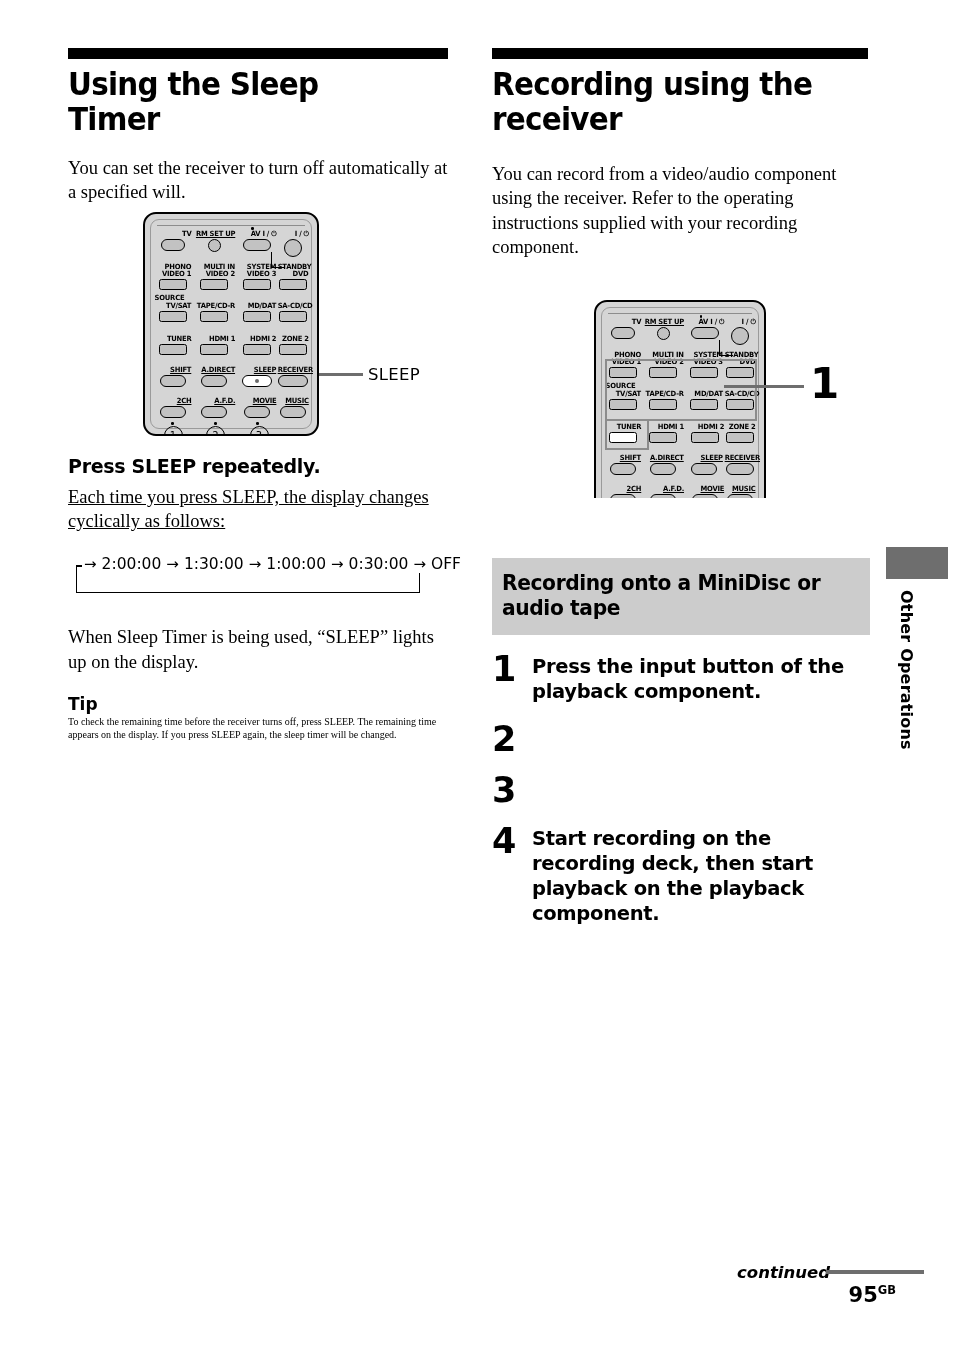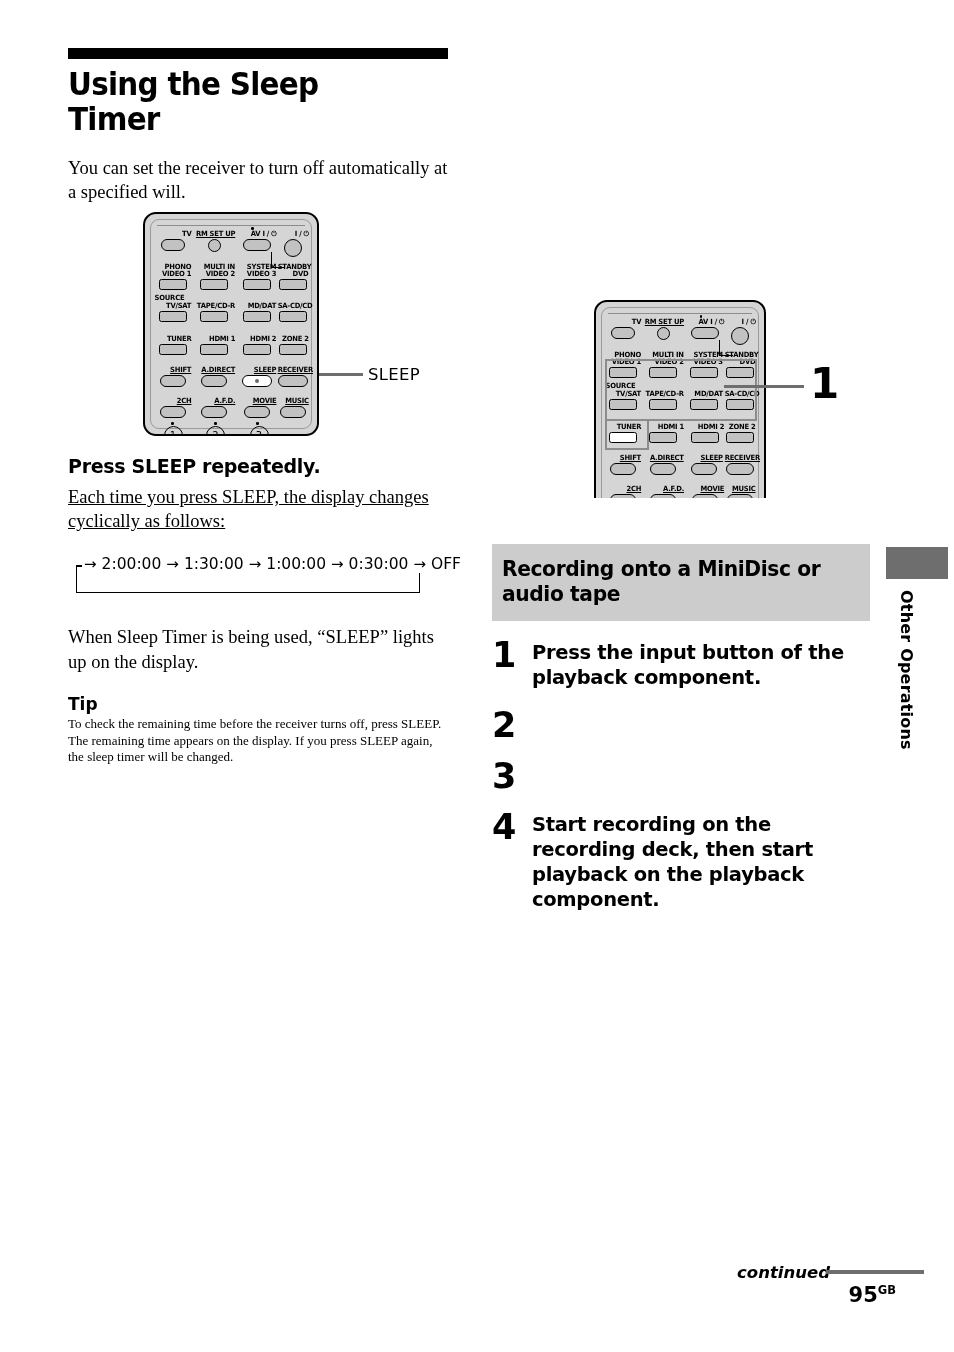--- a/index.html
+++ b/index.html
@@ -48,21 +48,21 @@
     margin:0 0 6px 0;
     letter-spacing:-0.3px;
   }
   h3.tip {
     font-family:"DejaVu Sans", sans-serif;
     font-weight:bold;
     font-size:17px;
     margin:20px 0 2px 0;
   }
   p.small {
-    font-size:13px;
+    font-size:10px;
     line-height:1.28;
     margin:0;
   }
 
   
   .band {
     background:#cccccc;
     padding:12px 10px 14px 10px;
     margin-top:26px;
   }
@@ -449,20 +449,25 @@
         <span class="cycle-val">OFF</span>
       </div>
     </div>
 
     <p class="body" style="margin-top:22px;">When Sleep Timer is being used, “SLEEP” lights up on the display.</p>
 
     <h3 class="tip">Tip</h3>
     <p class="small">To check the remaining time before the receiver turns off, press SLEEP. The remaining time appears on the display. If you press SLEEP again, the sleep timer will be changed.</p>
   </div>
 
+  <div class="col-right">
+    <div class="rule-bar right"></div>
+    <h1 class="chapter two-line">Recording using the receiver</h1>
+    <p class="body" style="margin-top:26px;">You can record from a video/audio component using the receiver. Refer to the operating instructions supplied with your recording component.</p>
+  </div>
 
   <div style="position:absolute; left:592px; top:298px; width:178px; height:200px; overflow:hidden;">
     <div class="remote" id="remote2" style="left:2px; top:2px; width:172px; height:224px;">
       <div class="inner-edge"></div>
       <div class="topline"></div>
 
       <div class="rgroup" style="top:16px;">
         <div class="rrow" style="padding:0 8px;">
           <div class="rcell" style="width:39px;">
             <div class="rlab">TV</div>
@@ -592,21 +597,21 @@
       </div>
 
       <div class="hlbox" style="left:9px; top:57px; width:152px; height:62px;"></div>
       <div class="hlbox" style="left:9px; top:118px; width:44px; height:30px; border-top:none;"></div>
     </div>
   </div>
 
   <div class="callout-line" style="left:724px; top:385px; width:80px;"></div>
   <div class="callout-num" style="left:810px; top:363px;">1</div>
 
-  <div style="position:absolute; left:492px; top:544px; width:378px;">
+  <div style="position:absolute; left:492px; top:558px; width:378px;">
 
     <div class="band" style="margin-top:0;">
       <h2>Recording onto a MiniDisc or audio tape</h2>
     </div>
 
 
     <div class="step">
       <div class="step-num">1</div>
       <div class="step-body">
         <p class="step-title">Press the input button of the playback component.</p>

